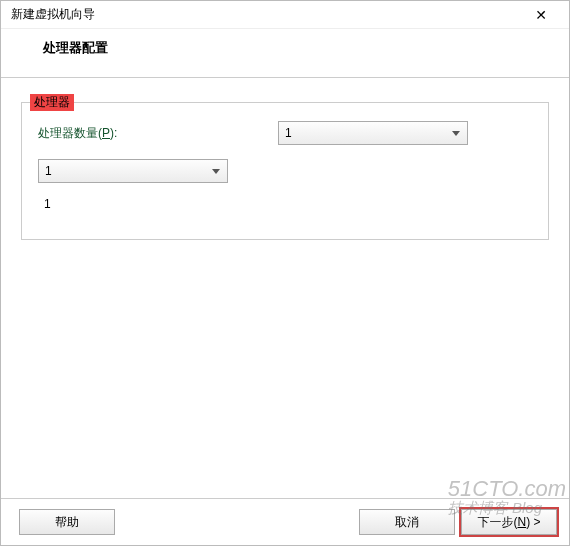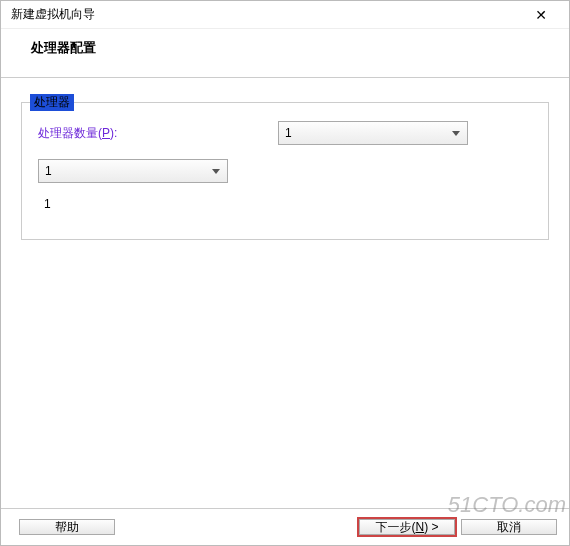--- a/index.html
+++ b/index.html
@@ -42,53 +42,54 @@
     }
     .header {
       padding: 10px 10px 14px 30px;
       border-bottom: 1px solid #ccc;
     }
     .header-title {
       font-weight: bold;
       font-size: 13px;
       color: #000;
       margin-bottom: 6px;
+      margin-left: 12px;
     }
     .header-desc {
       font-size: 12px;
       color: #000;
       padding-left: 24px;
     }
     .content {
       flex: 1;
       padding: 20px 20px 10px 20px;
     }
     .fieldset {
       position: relative;
       border: 1px solid #ccc;
       padding: 18px 16px 14px 16px;
       margin-top: 4px;
     }
     .fieldset-legend {
       position: absolute;
       top: -9px;
       left: 8px;
-      background: #1d4ed8;
+      background: #ef4444;
       padding: 0 4px;
       font-size: 12px;
     }
     .row {
       display: flex;
       align-items: center;
       margin-bottom: 14px;
     }
     .row-label {
       width: 240px;
       font-size: 12px;
-      color: #6d28d9;
+      color: #14532d;
     }
     .row-label .hotkey { text-decoration: underline; }
     .select {
       width: 190px;
       height: 24px;
       border: 1px solid #aaa;
       background: linear-gradient(#fdfdfd, #ececec);
       display: flex;
       align-items: center;
       padding: 0 6px;
@@ -109,21 +110,21 @@
       font-size: 12px;
       padding-left: 6px;
     }
     .footer {
       border-top: 1px solid #ccc;
       padding: 10px 12px;
       display: flex;
       align-items: center;
     }
     .btn {
-      height: 16px;
+      height: 26px;
       min-width: 96px;
       padding: 0 12px;
       border: 1px solid #aaa;
       background: linear-gradient(#fdfdfd, #e8e8e8);
       font-size: 12px;
       display: flex;
       align-items: center;
       justify-content: center;
       cursor: default;
       margin-left: 6px;
@@ -207,27 +208,28 @@
       </div>
 
     </div>
   </div>
 
   <div class="footer">
     <div class="btn">
       <span>帮助</span>
     </div>
     <div class="footer-spacer"></div>
+    <div class="btn">
+      <span>取消</span>
+    </div>
     <div class="btn btn-next">
       <span>下一步(</span>
         <span class="hotkey">N</span>
         <span>) &gt;</span>
     </div>
-    <div class="btn">
-      <span>取消</span>
-    </div>
   </div>
 
 </div>
 
 <div class="watermark">
   <span>51CTO.com</span>
+  <span class="sub">技术博客 Blog</span>
 </div>
 
 </body></html>

